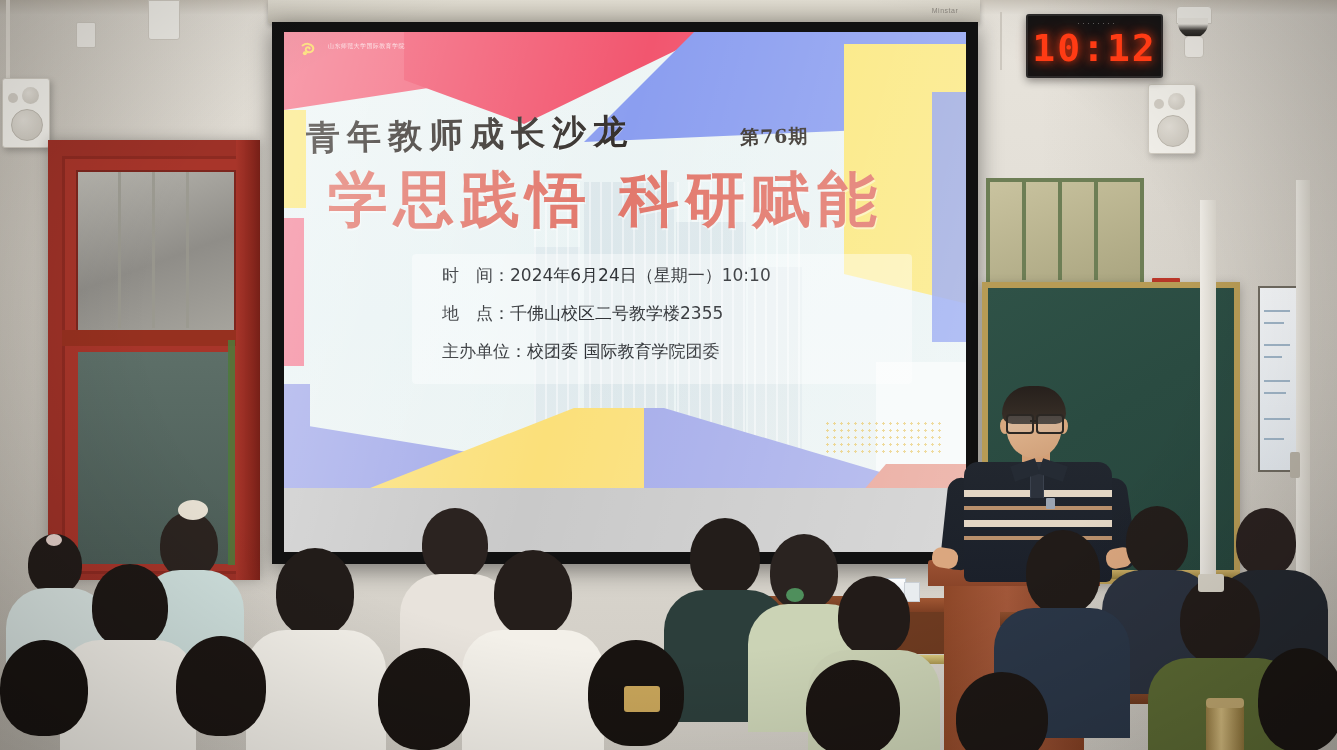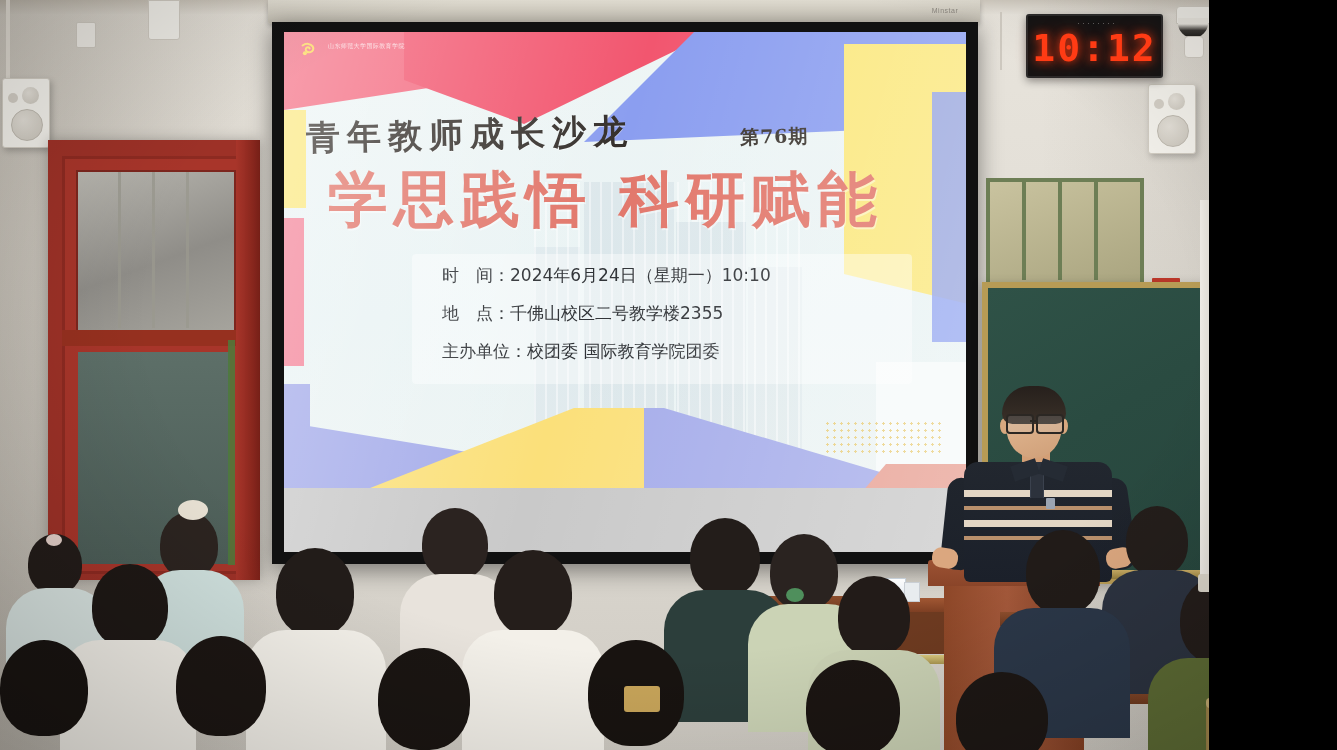--- a/index.html
+++ b/index.html
@@ -1,17 +1,17 @@
 <!DOCTYPE html>
 <html><head>
 <meta charset="utf-8">
 <style>
   html,body{margin:0;padding:0;background:#000;}
   #scene{
-    position:relative;width:1209px;height:750px;overflow:hidden;
+    position:relative;width:1337px;height:750px;overflow:hidden;
     font-family:"Liberation Sans",sans-serif;
     background:#d9d5cd;
   }
   .abs{position:absolute;}
 
   
   .wall-main{
     left:0;top:0;width:1337px;height:750px;
     background:
       linear-gradient(180deg,#e8e4dc 0%,#e2ded6 35%,#dad6ce 70%,#cfcbc3 100%);

